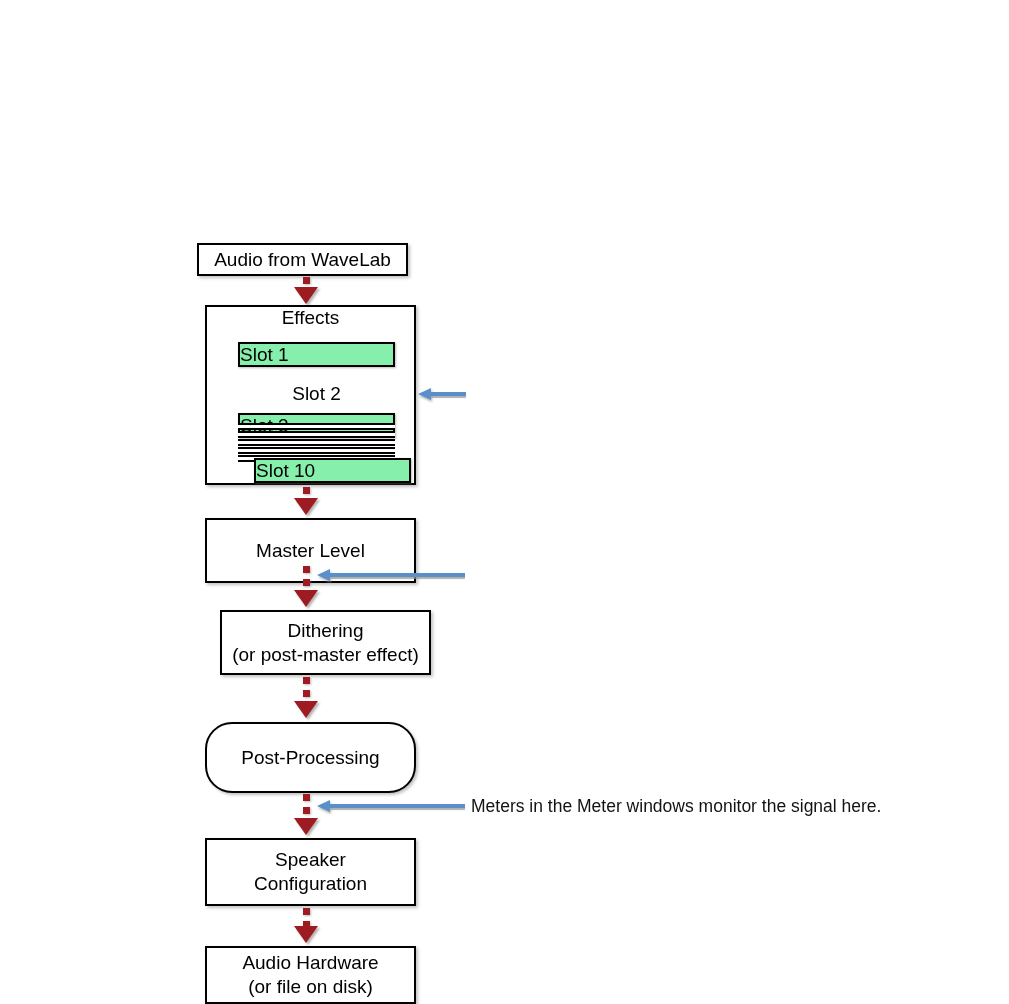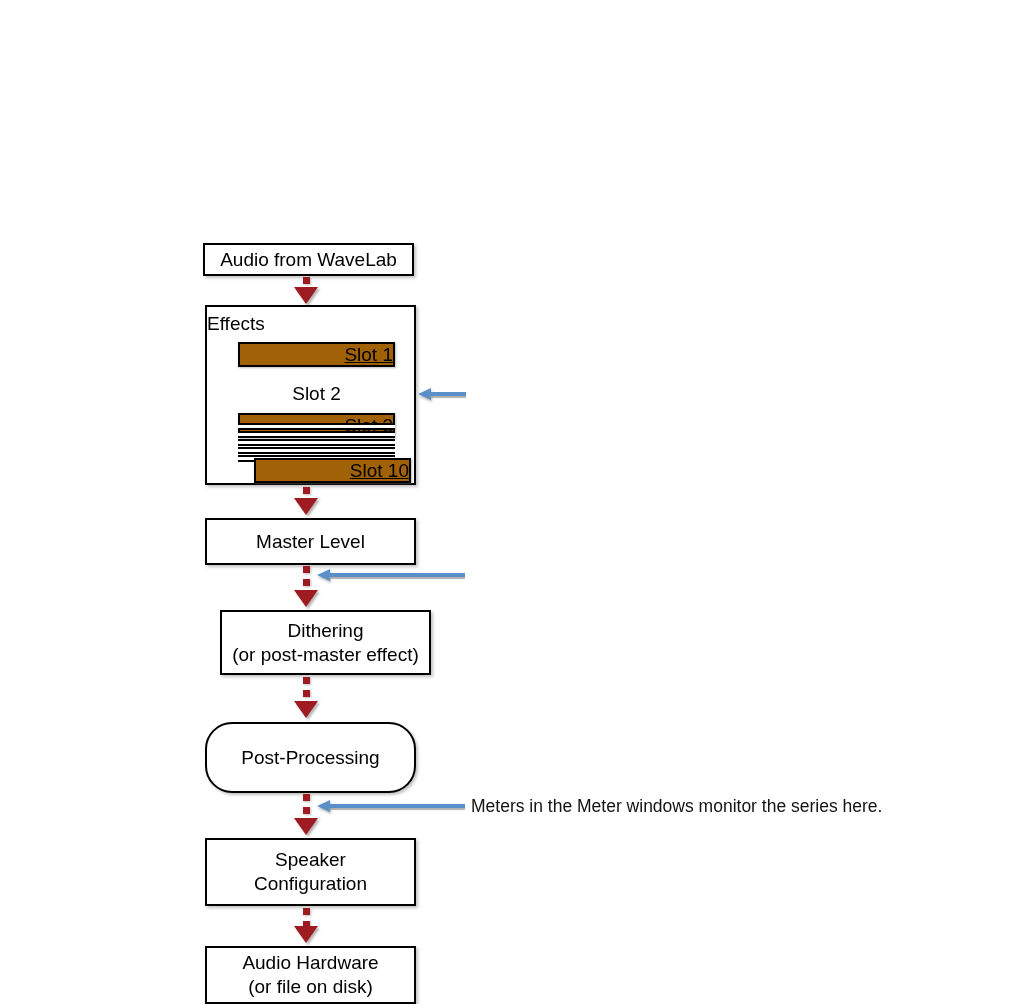--- a/index.html
+++ b/index.html
@@ -46,35 +46,35 @@
   .effects-box {
     position: absolute;
     box-sizing: border-box;
     border: 2px solid #000000;
     background: #ffffff;
     box-shadow: 2px 2px 3px rgba(120,120,120,0.45);
   }
   .effects-title {
     position: absolute;
     left: 0; right: 0;
-    top: 6px;
+    top: 0;
+    text-align: center;
     font-size: 19px;
     line-height: 22px;
   }
   .slot {
     position: absolute;
     box-sizing: border-box;
     border: 2px solid #000000;
-    background: #a16207;
-    text-align: right;
+    background: #86efac;
+    text-align: left;
     font-size: 19px;
     line-height: 22px;
     color: #000;
     box-shadow: 1px 1px 2px rgba(120,120,120,0.5);
-    text-decoration: underline;
   }
   .slot-noborder {
     position: absolute;
     box-sizing: border-box;
     text-align: center;
     font-size: 19px;
     line-height: 22px;
     color: #000;
     margin-top: 12px;
   }
@@ -141,21 +141,21 @@
     color: #131313;
     white-space: pre-wrap;
     font-family: "Liberation Sans", sans-serif;
   }
 </style>
 </head>
 <body>
 
 <div id="canvas">
 
-  <div class="node" style="left:203px; top:243px; width:211px; height:33px;">
+  <div class="node" style="left:197px; top:243px; width:211px; height:33px;">
     <span>Audio from WaveLab</span>
   </div>
 
   <div>
     <div class="red-shaft" style="left:303px; top:277px; height:12px;"></div>
     <div class="red-head" style="left:294px; top:287px;"></div>
   </div>
 
   <div class="effects-box" style="left:205px; top:305px; width:211px; height:180px;">
 
@@ -190,21 +190,21 @@
     <div class="blue-head"></div>
     <div class="blue-shaft" style="width:36px;"></div>
   </div>
 
 
   <div>
     <div class="red-shaft" style="left:303px; top:487px; height:13px;"></div>
     <div class="red-head" style="left:294px; top:498px;"></div>
   </div>
 
-  <div class="node" style="left:205px; top:518px; width:211px; height:47px;">
+  <div class="node" style="left:205px; top:518px; width:211px; height:65px;">
     <span>Master Level</span>
   </div>
 
   <div>
     <div class="red-shaft" style="left:303px; top:566px; height:26px;"></div>
     <div class="red-head" style="left:294px; top:590px;"></div>
   </div>
 
   <div class="blue-arrow" style="left:317px; top:569px; width:148px;">
     <div class="blue-head"></div>
@@ -229,21 +229,21 @@
   <div>
     <div class="red-shaft" style="left:303px; top:794px; height:26px;"></div>
     <div class="red-head" style="left:294px; top:818px;"></div>
   </div>
 
   <div class="blue-arrow" style="left:317px; top:800px; width:148px;">
     <div class="blue-head"></div>
     <div class="blue-shaft" style="width:136px;"></div>
   </div>
 
-  <div class="note" style="left:471px; top:795px; width:460px;">Meters in the Meter windows monitor the series here.</div>
+  <div class="note" style="left:471px; top:795px; width:460px;">Meters in the Meter windows monitor the signal here.</div>
 
   <div class="node" style="left:205px; top:838px; width:211px; height:68px;">
     <span>Speaker</span>
     <span class="line2">Configuration</span>
   </div>
 
   <div>
     <div class="red-shaft" style="left:303px; top:908px; height:20px;"></div>
     <div class="red-head" style="left:294px; top:926px;"></div>
   </div>

